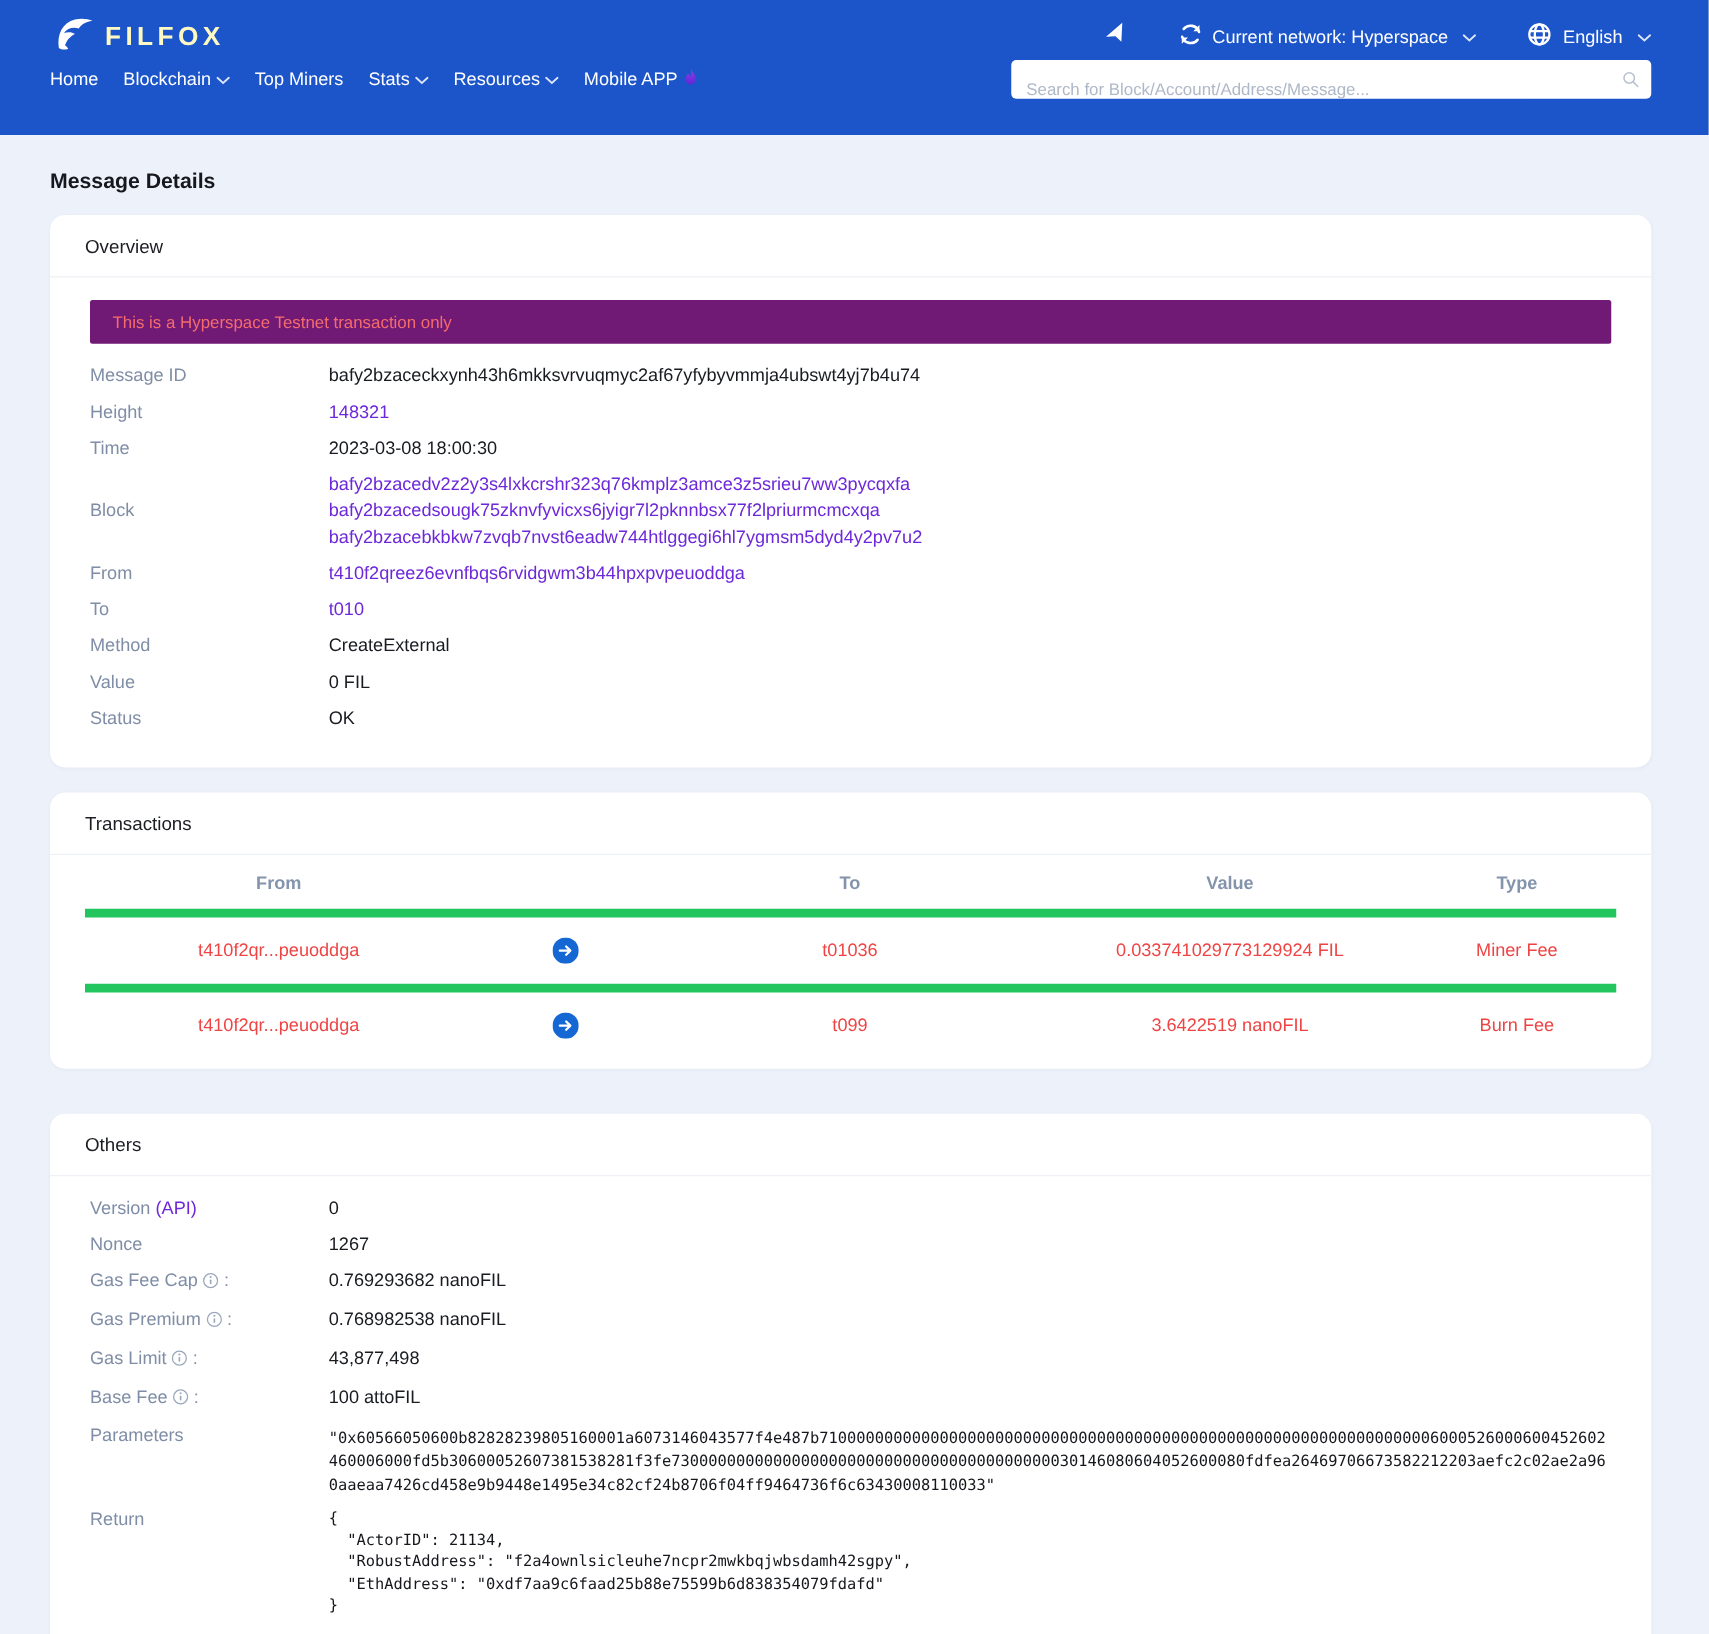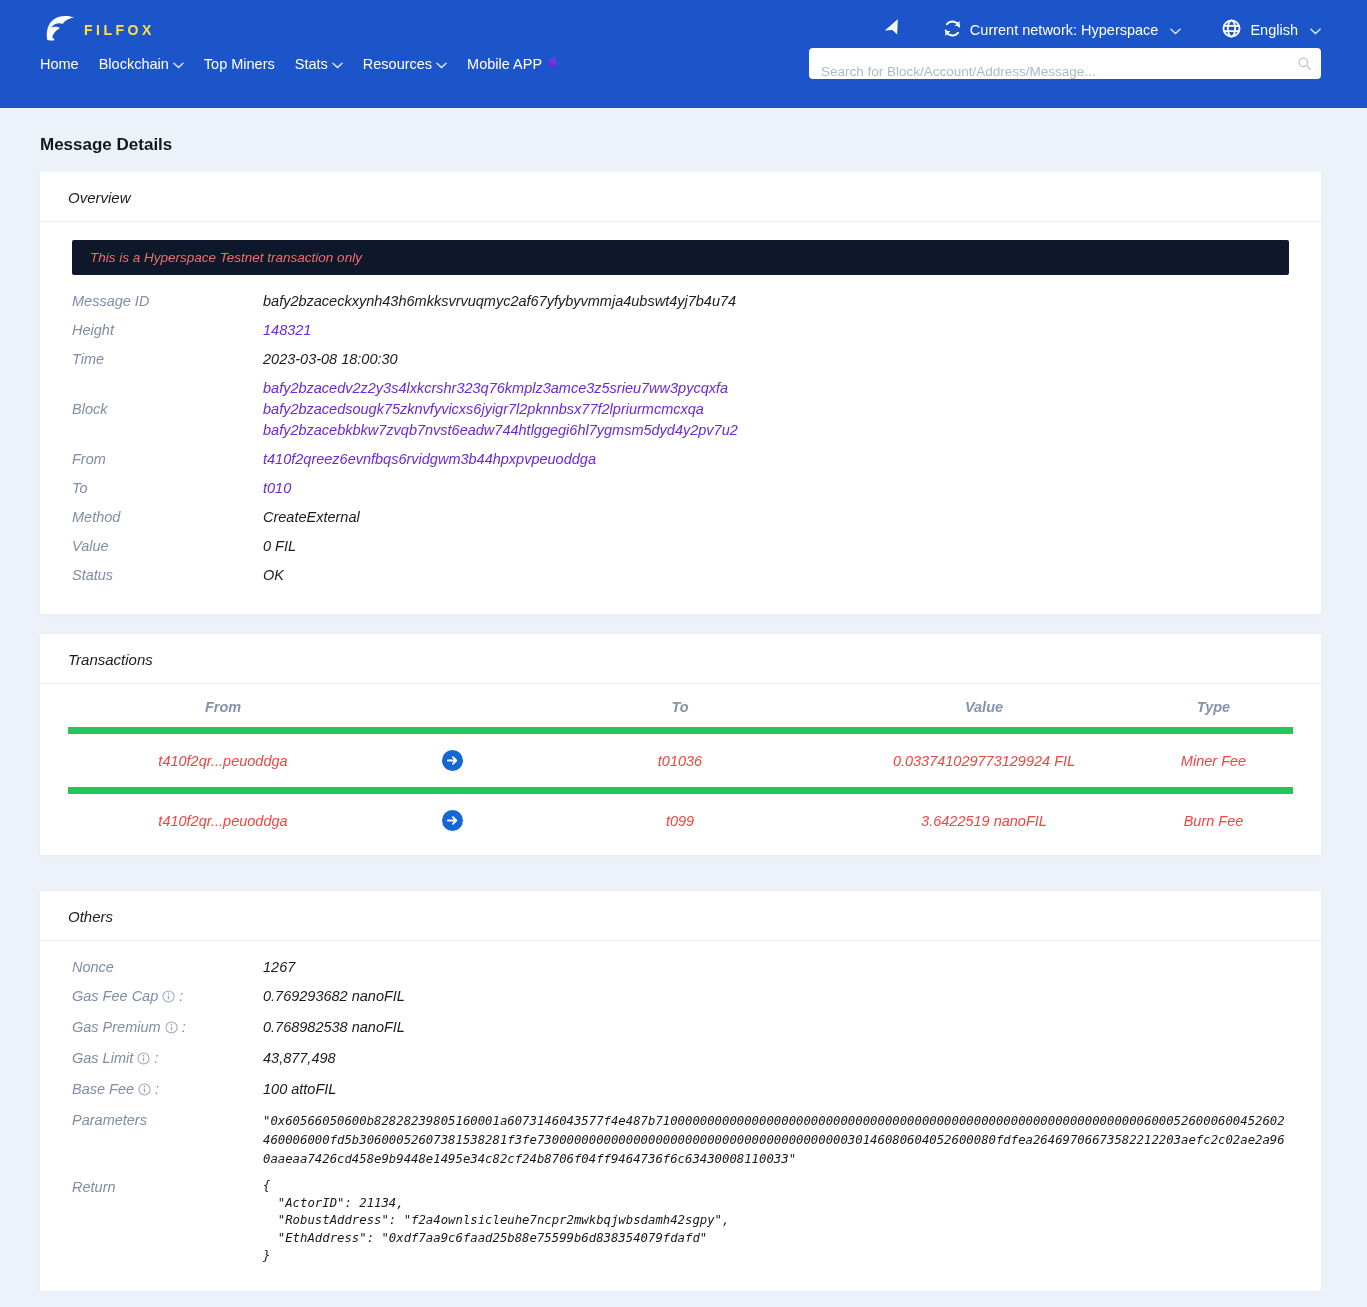--- a/index.html
+++ b/index.html
@@ -9,49 +9,49 @@
     background:#edf2fa;
     font-family:"Liberation Sans", sans-serif;
     color:#1b1e24;
   }
   a { text-decoration:none; }
 
   
   .header { background:#1c55c9; height:108px; padding:0 46px 0 40px; }
   .header-top { display:flex; justify-content:space-between; align-items:center; padding-top:13px; height:46px; }
   .brand { display:flex; align-items:center; gap:8px; cursor:pointer; }
-  .brand-text { color:#fde047; font-weight:700; font-size:14px; letter-spacing:3.5px; }
+  .brand-text { color:#fef9c3; font-weight:700; font-size:21px; letter-spacing:3.5px; }
   .header-right { display:flex; align-items:center; gap:40px; color:#fff; font-size:14.5px; }
   .hr-group { display:flex; align-items:center; gap:8px; cursor:pointer; }
   .chev { display:inline-block; margin-left:4px; opacity:.85; }
   .header-bottom { display:flex; justify-content:space-between; align-items:center; margin-top:2px; }
   .nav { display:flex; align-items:center; gap:20px; }
   .nav-item { color:#fff; font-size:14.5px; display:flex; align-items:center; cursor:pointer; }
   .search-wrap { position:relative; width:512px; }
   .search-input {
     width:100%; height:31px; border:none; border-radius:4px; background:#fff;
     padding:15px 34px 0 12px; font-size:13.5px; color:#333; outline:none;
     font-family:"Liberation Sans", sans-serif;
   }
   .search-input::placeholder { color:#aeb8c7; }
   .search-btn { position:absolute; right:9px; top:8px; cursor:pointer; }
 
   
   .main { padding:0 46px 40px 40px; }
   .page-title { font-size:17px; font-weight:700; color:#16181d; padding:27px 0 17px; }
 
-  .card { background:#fff; border-radius:0; box-shadow:0 1px 3px rgba(30,50,90,.05);font-style:italic; }
+  .card { background:#fff; border-radius:12px; box-shadow:0 1px 3px rgba(30,50,90,.05); }
   .card-header {
     padding:17px 28px 15px; font-size:15px; color:#1b1d22;
     border-bottom:1px solid #eef1f6;
   }
 
   
   .ov-body { padding:8px 32px 24px; }
-  .notice { margin:10px 0 12px; background:#0f172a; border-radius:2px;
+  .notice { margin:10px 0 12px; background:#701a75; border-radius:2px;
     padding:10px 18px; color:#f56c6c; font-size:13.5px; }
   .row { display:flex; padding:4px 0; font-size:14.5px; line-height:21px; }
   .row-label { width:191px; flex:0 0 191px; color:#7f8da6; }
   .row-value { color:#181b20; word-break:break-all; }
   .link { color:#6d28d9; cursor:pointer; }
   .block-links div { line-height:21px; }
 
   
   .tx-card { margin-top:20px; }
   .tx-table { padding:0 28px 8px; }
@@ -275,20 +275,27 @@
         <div>3.6422519 nanoFIL</div>
         <div>Burn Fee</div>
       </div>
     </div>
   </div>
 
   <div class="card others-card">
     <div class="card-header">Others</div>
     <div class="ot-body">
 
+      <div class="row">
+        <div class="row-label">
+          <span>Version</span>
+          <a class="link">(API)</a>
+        </div>
+        <div class="row-value">0</div>
+      </div>
 
       <div class="row">
         <div class="row-label">Nonce</div>
         <div class="row-value">1267</div>
       </div>
 
       <div class="row">
         <div class="row-label">
           <span>Gas Fee Cap</span><span class="info-icon"><svg width="13" height="13" viewBox="0 0 14 14">
                 <circle cx="7" cy="7" r="6" stroke="#9aa7bb" fill="none" stroke-width="1.1"></circle>

